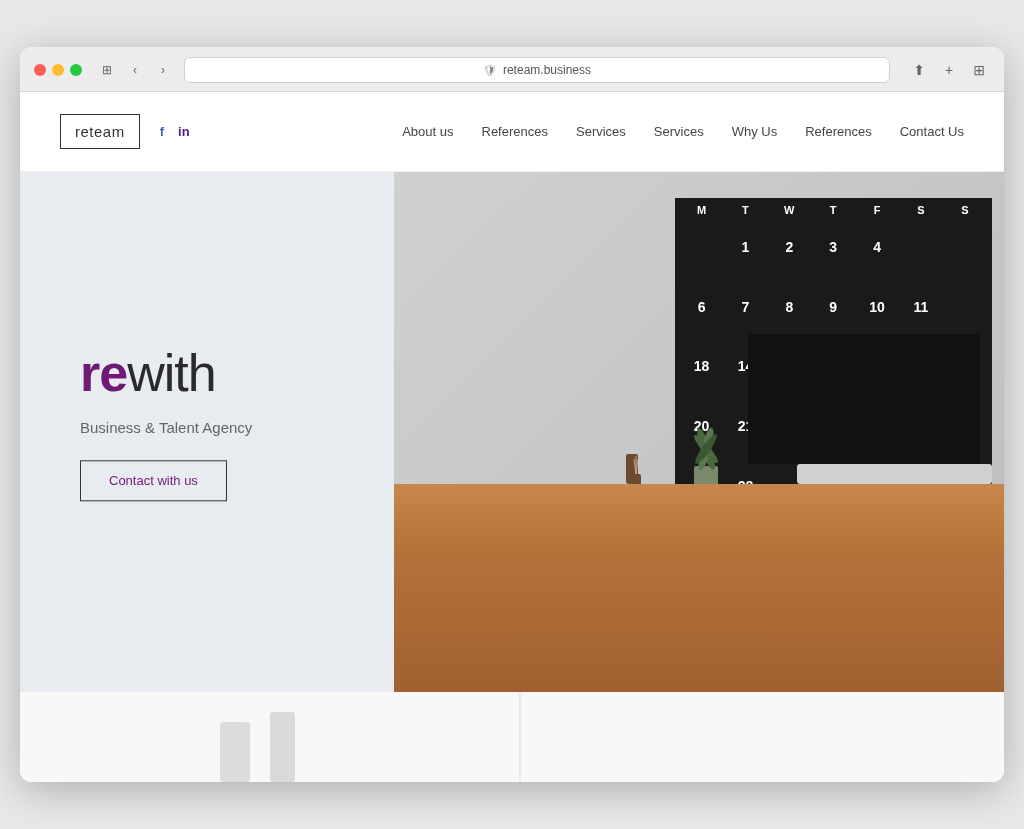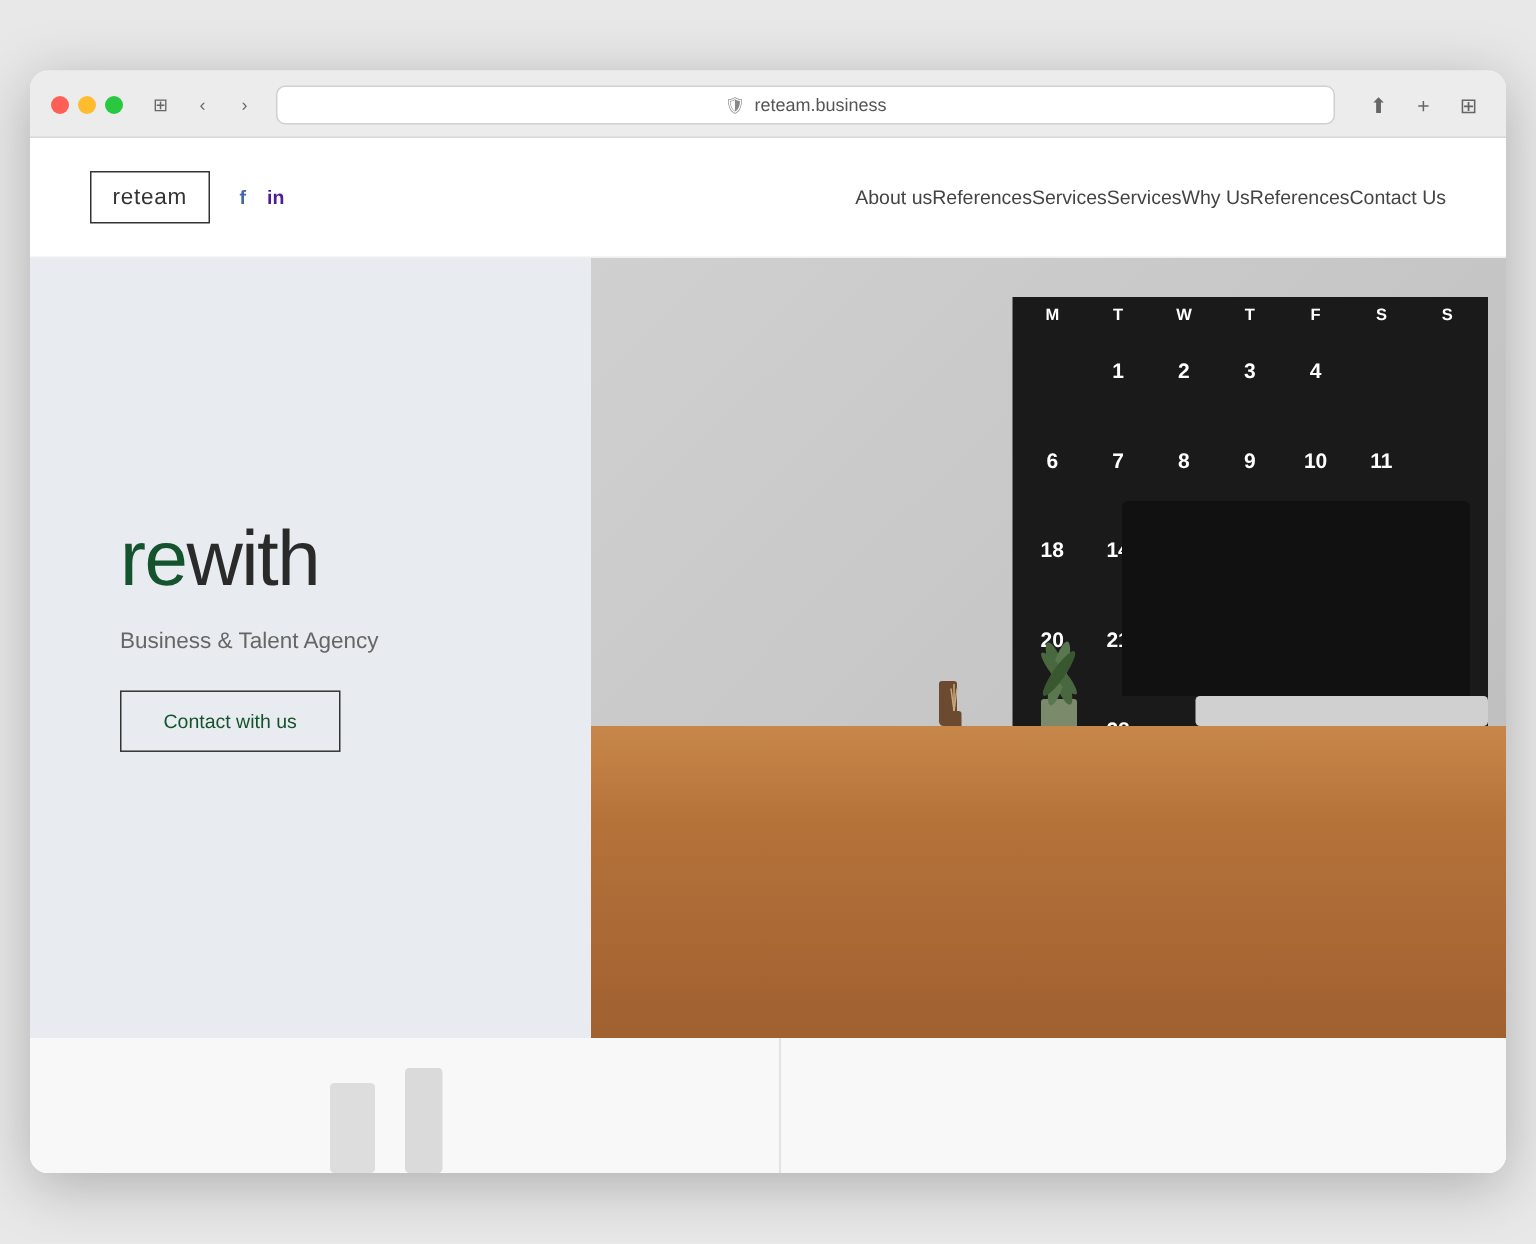--- a/index.html
+++ b/index.html
@@ -141,20 +141,21 @@
       font-weight: 600;
     }
 
     .social-link.linkedin {
       color: #4c1d95;
     }
 
     .main-nav {
       margin-left: auto;
       display: flex;
+      gap: 28px;
       align-items: center;
     }
 
     .nav-item {
       font-size: 13px;
       color: #444;
       text-decoration: none;
       cursor: pointer;
       white-space: nowrap;
     }
@@ -323,37 +324,37 @@
     .hero-title {
       font-size: 52px;
       font-weight: 300;
       color: #2a2a2a;
       letter-spacing: -1px;
       line-height: 1;
       margin-bottom: 20px;
     }
 
     .hero-title .re {
-      color: #14532d;
-      font-weight: 400;
+      color: #701a75;
+      font-weight: 700;
     }
 
     .hero-subtitle {
       font-size: 15px;
       color: #666;
       margin-bottom: 24px;
       font-weight: 400;
     }
 
     .cta-button {
       display: inline-block;
       padding: 12px 28px;
       border: 1.5px solid #333;
       font-size: 13px;
-      color: #14532d;
+      color: #701a75;
       cursor: pointer;
       background: transparent;
       text-decoration: none;
     }
 
     
     .below-fold {
       height: 90px;
       background: #f8f8f8;
       display: flex;

